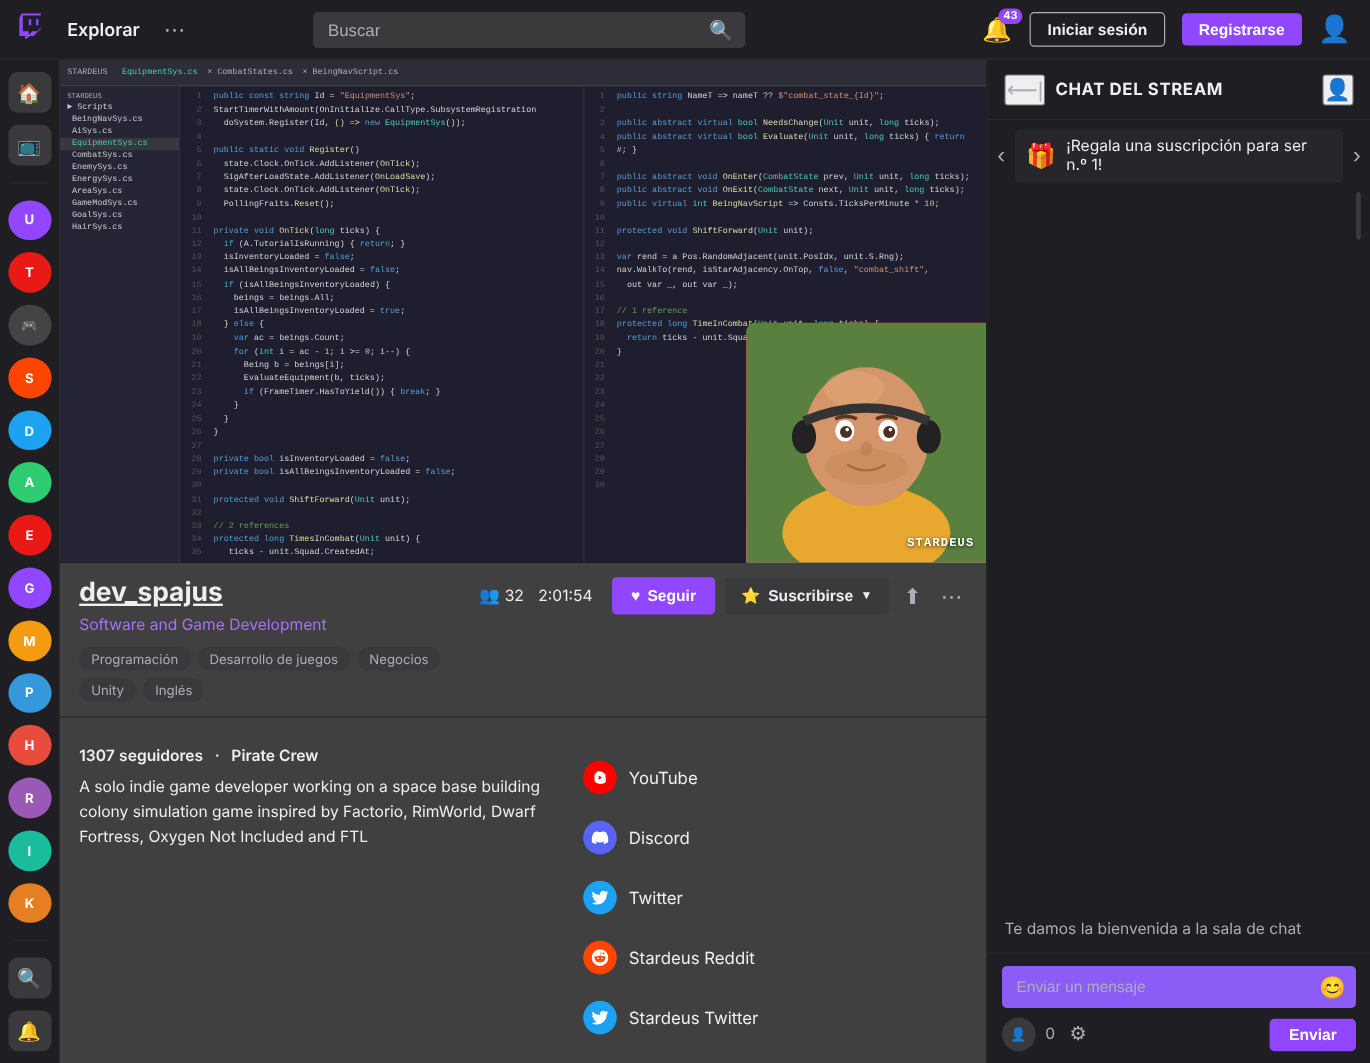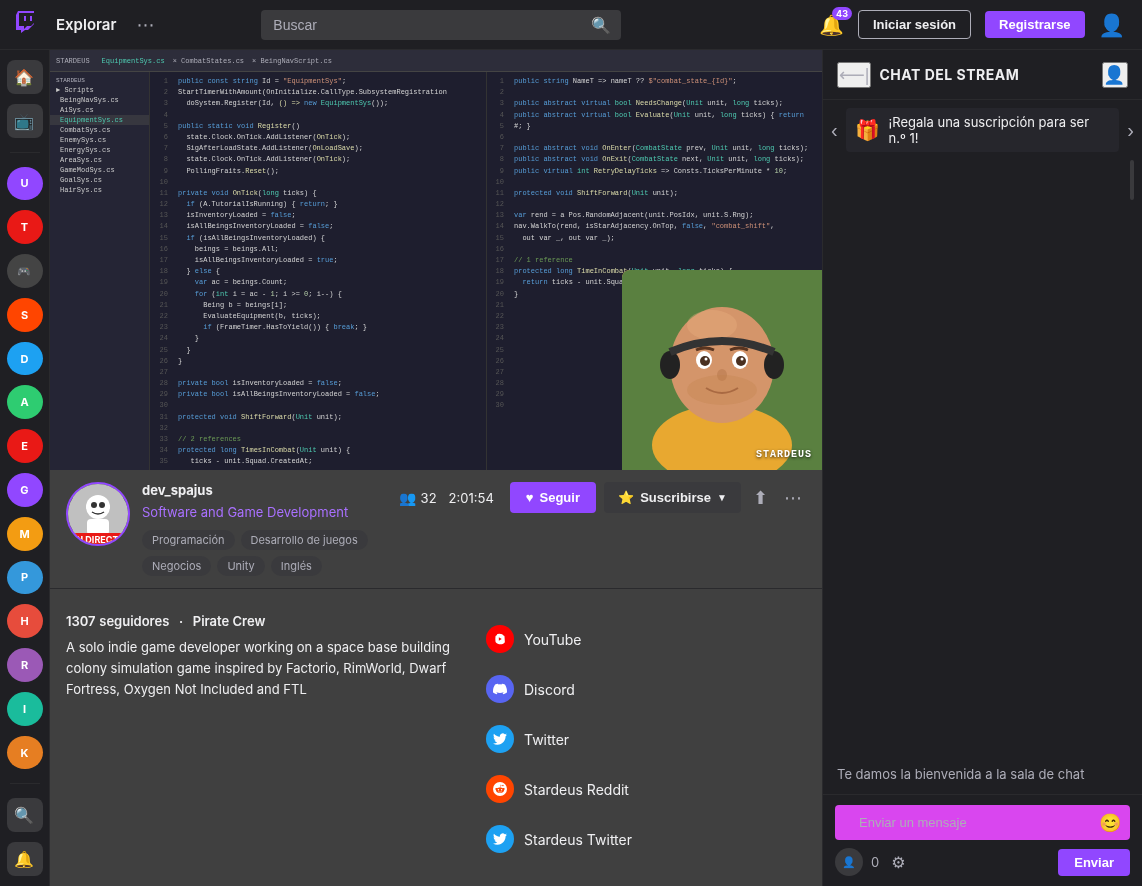--- a/index.html
+++ b/index.html
@@ -157,21 +157,21 @@
     }
     .channel-top { display: flex; align-items: flex-start; gap: 12px; }
     .channel-avatar { width: 64px; height: 64px; border-radius: 50%; background: #3a3a3d; overflow: hidden; flex-shrink: 0; border: 2px solid #9147ff; position: relative; }
     .channel-avatar-inner { width: 100%; height: 100%; background: #c0c0c0; display: flex; align-items: center; justify-content: center; font-size: 24px; }
     .live-badge {
       position: absolute; bottom: -2px; left: 50%; transform: translateX(-50%);
       background: #e91916; color: #fff; font-size: 9px; font-weight: 700;
       padding: 1px 5px; border-radius: 2px; white-space: nowrap;
     }
     .channel-details { flex: 1; }
-    .channel-name { font-size: 13px; font-weight: 700; color: #efeff1; }
+    .channel-name { font-size: 22px; font-weight: 700; color: #efeff1; text-decoration: underline; }
     .channel-title { font-size: 13px; color: #efeff1; margin-top: 2px; }
     .channel-game { font-size: 13px; color: #a970ff; margin-top: 2px; cursor: pointer; }
     .channel-actions { display: flex; align-items: center; gap: 8px; margin-left: auto; }
     .btn-follow {
       background: #9147ff; border: none; color: #fff;
       padding: 8px 16px; border-radius: 4px; font-size: 13px; font-weight: 600; cursor: pointer;
       display: flex; align-items: center; gap: 6px;
     }
     .btn-subscribe {
       background: #3a3a3d; border: none; color: #efeff1;
@@ -243,25 +243,25 @@
     .chat-scrollbar { width: 4px; background: #3a3a3d; border-radius: 2px; height: 40px; margin-left: auto; }
     .chat-input-area {
       border-top: 1px solid #2a2a2d;
       padding: 10px 12px;
       display: flex;
       flex-direction: column;
       gap: 8px;
     }
     .chat-input {
       width: 100%;
-      background: #d946ef;
+      background: #8b5cf6;
       border: none;
       border-radius: 4px;
       color: #efeff1;
-      padding: 10px 36px 10px 24px;
+      padding: 10px 36px 10px 12px;
       font-size: 13px;
       outline: none;
       position: relative;
     }
     .chat-input::placeholder { color: #adadb8; }
     .chat-input-wrapper { position: relative; }
     .chat-emoji-btn { position: absolute; right: 8px; top: 50%; transform: translateY(-50%); background: none; border: none; color: #adadb8; font-size: 18px; cursor: pointer; }
     .chat-bottom { display: flex; align-items: center; justify-content: space-between; }
     .chat-user-row { display: flex; align-items: center; gap: 8px; }
     .chat-user-avatar { width: 28px; height: 28px; border-radius: 50%; background: #3a3a3d; display: flex; align-items: center; justify-content: center; font-size: 11px; color: #adadb8; }
@@ -404,21 +404,21 @@
               16<br>17<br>18<br>19<br>20<br>21<br>22<br>23<br>24<br>25<br>26<br>27<br>28<br>29<br>30
             </div>
             <div class="code-lines">
               <span class="kw">public</span> <span class="kw">string</span> NameT =&gt; nameT ?? <span class="str">$"combat_state_{Id}"</span>;<br>
               <br>
               <span class="kw">public</span> <span class="kw">abstract</span> <span class="kw">virtual</span> <span class="tp">bool</span> <span class="fn">NeedsChange</span>(<span class="tp">Unit</span> unit, <span class="tp">long</span> ticks);<br>
               <span class="kw">public</span> <span class="kw">abstract</span> <span class="kw">virtual</span> <span class="tp">bool</span> <span class="fn">Evaluate</span>(<span class="tp">Unit</span> unit, <span class="tp">long</span> ticks) { <span class="kw">return</span> #; }<br>
               <br>
               <span class="kw">public</span> <span class="kw">abstract</span> <span class="kw">void</span> <span class="fn">OnEnter</span>(<span class="tp">CombatState</span> prev, <span class="tp">Unit</span> unit, <span class="tp">long</span> ticks);<br>
               <span class="kw">public</span> <span class="kw">abstract</span> <span class="kw">void</span> <span class="fn">OnExit</span>(<span class="tp">CombatState</span> next, <span class="tp">Unit</span> unit, <span class="tp">long</span> ticks);<br>
-              <span class="kw">public</span> <span class="kw">virtual</span> <span class="tp">int</span> <span class="fn">RetryDelayTicks</span> =&gt; Consts.TicksPerMinute * <span class="num">10</span>;<br>
+              <span class="kw">public</span> <span class="kw">virtual</span> <span class="tp">int</span> <span class="fn">BeingNavScript</span> =&gt; Consts.TicksPerMinute * <span class="num">10</span>;<br>
               <br>
               <span class="kw">protected</span> <span class="kw">void</span> <span class="fn">ShiftForward</span>(<span class="tp">Unit</span> unit);<br>
               <br>
               <span class="kw">var</span> rend = a Pos.RandomAdjacent(unit.PosIdx, unit.S.Rng);<br>
               nav.WalkTo(rend, isStarAdjacency.OnTop, <span class="kw">false</span>, <span class="str">"combat_shift"</span>,<br>
               &nbsp;&nbsp;out var _, out var _);<br>
               <br>
               <span class="cm">// 1 reference</span><br>
               <span class="kw">protected</span> <span class="kw">long</span> <span class="fn">TimeInCombat</span>(<span class="tp">Unit</span> unit, <span class="tp">long</span> ticks) {<br>
               &nbsp;&nbsp;<span class="kw">return</span> ticks - unit.Squad.CreatedAt;<br>
@@ -463,34 +463,20 @@
               <ellipse cx="100" cy="120" rx="35" ry="15" fill="#c0804a" opacity="0.3"></ellipse>
             </svg>
           </div>
           <div class="overlay-logo">STARDEUS</div>
         </div>
       </div>
     </div>
 
     <div class="channel-info">
       <div class="channel-top">
-        <div class="channel-avatar">
-          <div class="channel-avatar-inner">
-
-            <svg width="50" height="50" viewBox="0 0 50 50" xmlns="http://www.w3.org/2000/svg">
-              <rect width="50" height="50" fill="#c0c0c0"></rect>
-              <circle cx="25" cy="18" r="12" fill="#fff"></circle>
-              <circle cx="21" cy="16" r="3" fill="#333"></circle>
-              <circle cx="29" cy="16" r="3" fill="#333"></circle>
-              <path d="M 19 23 Q 25 27 31 23" stroke="#333" stroke-width="1.5" fill="none"></path>
-              <rect x="14" y="30" width="22" height="16" rx="4" fill="#fff"></rect>
-            </svg>
-          </div>
-          <span class="live-badge">EN DIRECTO</span>
-        </div>
         <div class="channel-details">
           <div class="channel-name">dev_spajus</div>
           <div class="channel-bottom-row">
             <div class="channel-game">Software and Game Development</div>
           </div>
           <div class="tags">
             <span class="tag">Programación</span>
             <span class="tag">Desarrollo de juegos</span>
             <span class="tag">Negocios</span>
             <span class="tag">Unity</span>

